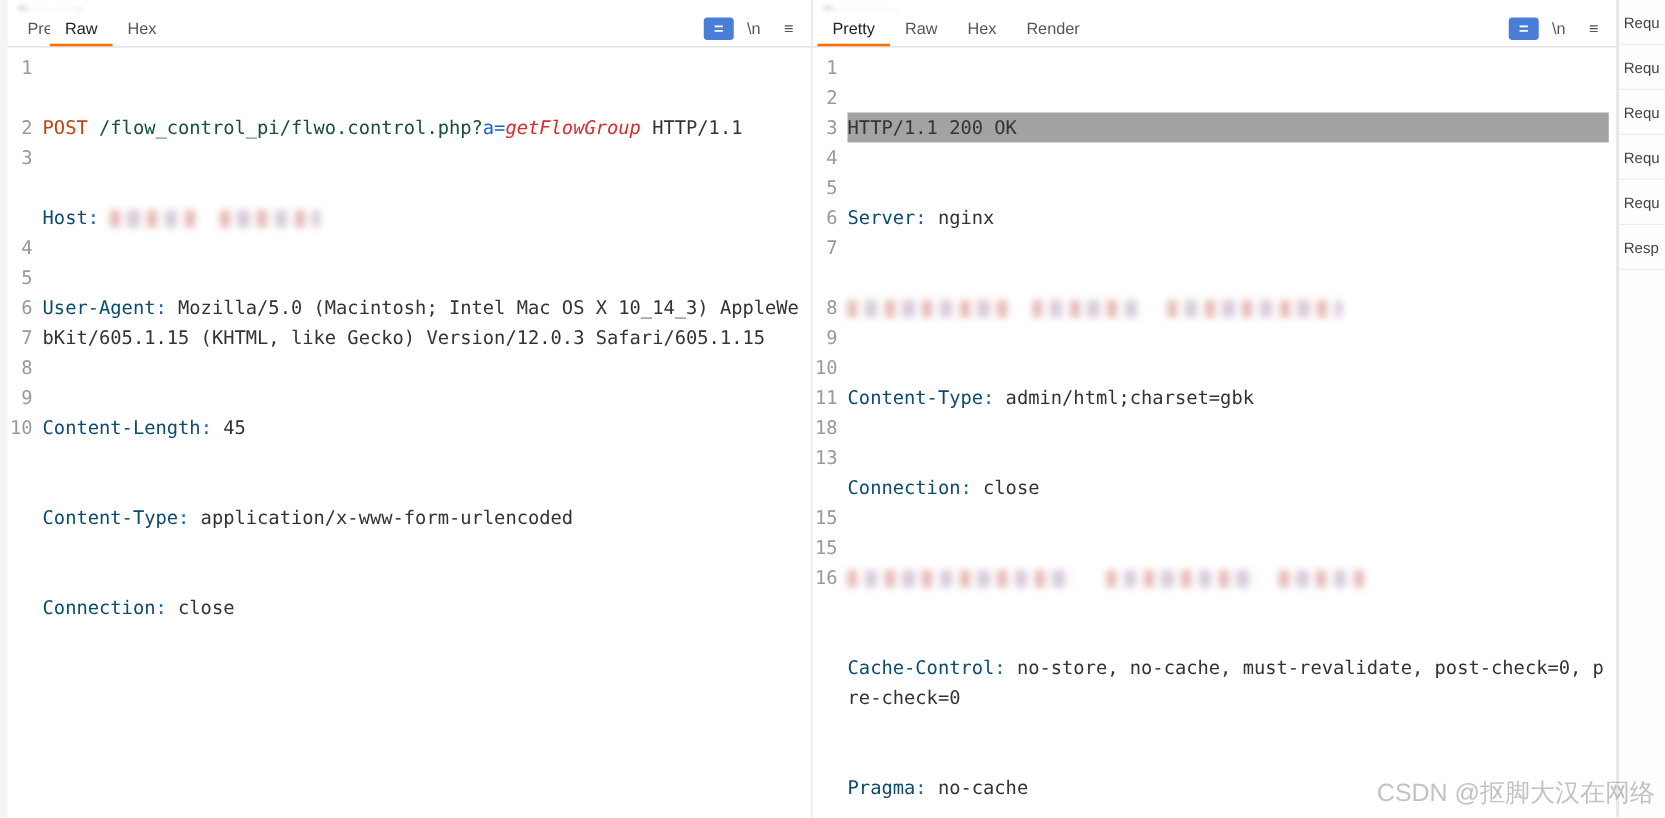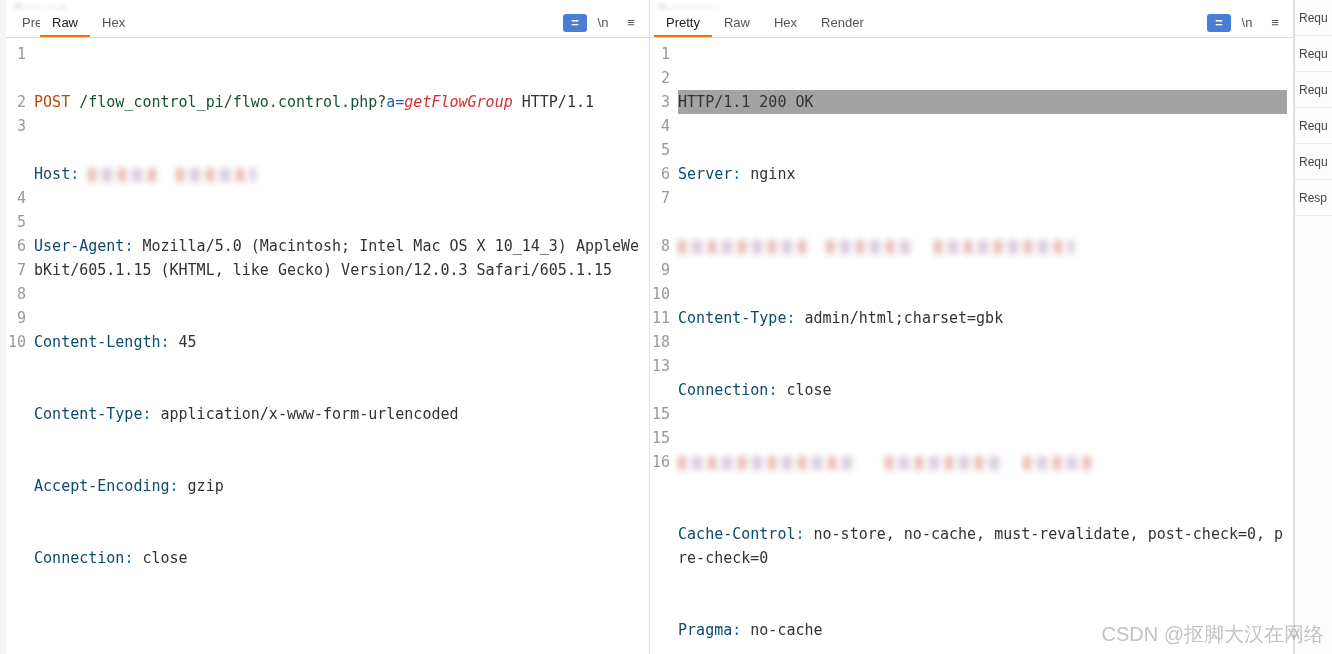--- a/index.html
+++ b/index.html
@@ -187,21 +187,20 @@
           <div>8</div>
           <div>9</div>
           <div>10</div>
       </div>
       <div class="code">
         <div class="line"><span class="method">POST</span><span class="path"> /flow_control_pi/flwo.control.php?</span><span class="qparam">a</span><span class="qparam">=</span><span class="qval">getFlowGroup</span> <span>HTTP/1.1</span></div>
         <div class="line"><span class="hname">Host</span><span class="colon">:</span> <span class="redact" style="width:70px"></span>&nbsp;&nbsp;<span class="redact" style="width:80px"></span></div>
         <div class="line"><span class="hname">User-Agent</span><span class="colon">:</span><span class="hval"> Mozilla/5.0 (Macintosh; Intel Mac OS X 10_14_3) AppleWebKit/605.1.15 (KHTML, like Gecko) Version/12.0.3 Safari/605.1.15</span></div>
         <div class="line"><span class="hname">Content-Length</span><span class="colon">:</span><span class="hval"> 45</span></div>
         <div class="line"><span class="hname">Content-Type</span><span class="colon">:</span><span class="hval"> application/x-www-form-urlencoded</span></div>
-        <div class="line"><span class="hname">Accept-Encoding</span><span class="colon">:</span><span class="hval"> gzip</span></div>
         <div class="line"><span class="hname">Connection</span><span class="colon">:</span><span class="hval"> close</span></div>
         
         
       </div>
     </div>
   </div>
 
   <div class="panel">
     <div class="panel-title">Response</div>
     <div class="tabbar">

